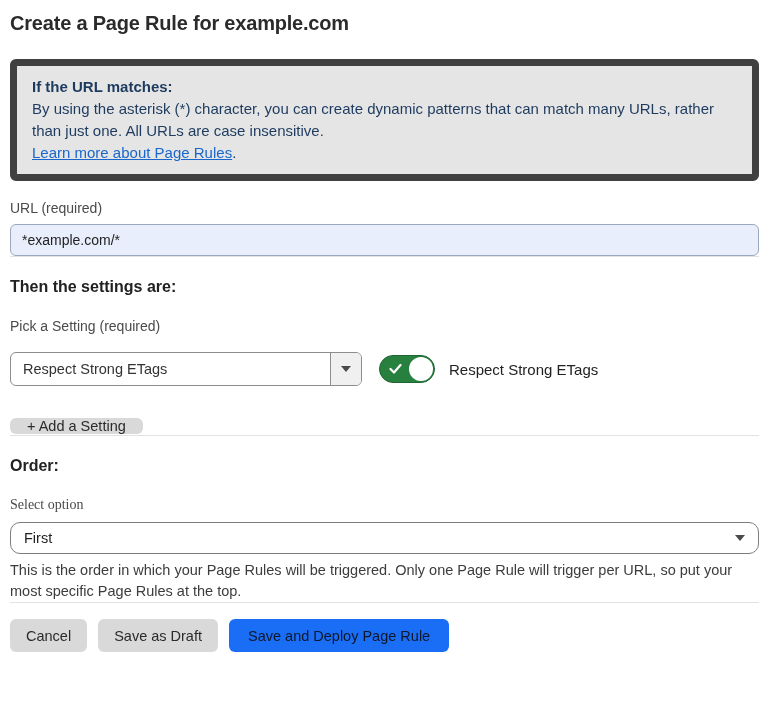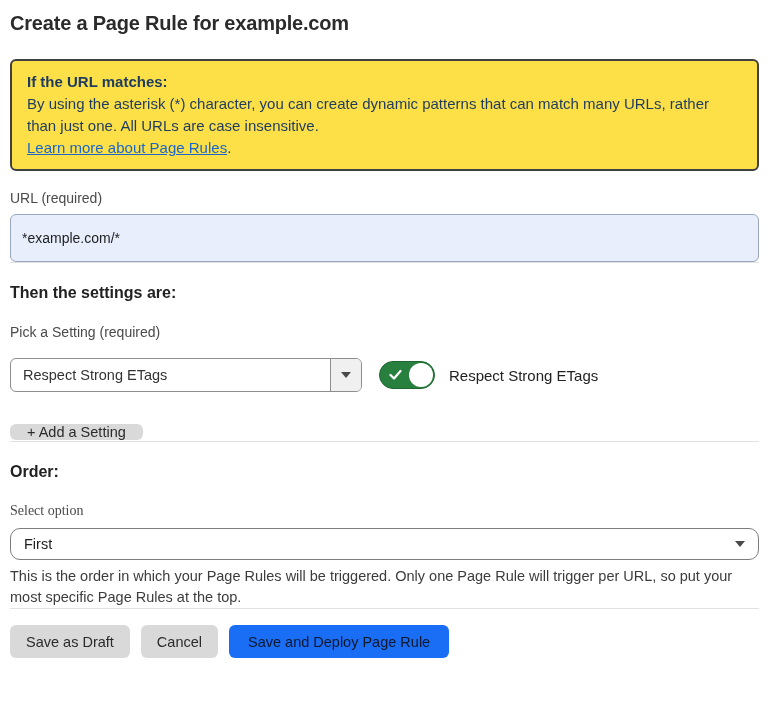--- a/index.html
+++ b/index.html
@@ -12,40 +12,40 @@
     overflow: hidden;
   }
   .container { padding: 10px 10px 0 10px; }
 
   .page-title {
     font-size: 20px; font-weight: 700; color: #2b2b2b;
     margin: 2px 0 24px 0; letter-spacing: -0.2px;
   }
 
   .info-box {
-    background: #fde047;
-    border: 2px solid #404040;
+    background: #e5e5e5;
+    border: 7px solid #404040;
     border-radius: 6px;
     padding: 10px 15px;
     color: #1d3a5f;
     font-size: 15px;
     line-height: 22px;
     margin-bottom: 19px;
   }
   .info-heading { font-weight: 700; }
   .info-link { color: #1a66cc; text-decoration: underline; cursor: pointer; }
 
   .field-label {
     display: block;
     font-size: 14px; color: #4a4a4a;
     margin: 0 0 8px 0;
   }
 
   .url-input {
-    width: 100%; height: 48px;
+    width: 100%; height: 32px;
     background: #e8eefc;
     border: 1px solid #9aa7bd;
     border-radius: 6px;
     font-size: 14px; color: #222;
     padding: 0 11px;
     font-family: inherit;
     outline: none;
   }
 
   hr.divider {
@@ -205,18 +205,18 @@
   <div class="order-select">
     <span>First</span>
     <span class="caret"></span>
   </div>
 
   <p class="order-desc">This is the order in which your Page Rules will be triggered. Only one Page Rule will trigger per URL, so put your most specific Page Rules at the top.</p>
 
   <hr class="divider divider-3">
 
   <div class="footer">
+    <button class="gray-btn">Cancel</button>
     <button class="gray-btn">Save as Draft</button>
-    <button class="gray-btn">Cancel</button>
     <button class="blue-btn">Save and Deploy Page Rule</button>
   </div>
 
 </div>
 
 </body></html>

